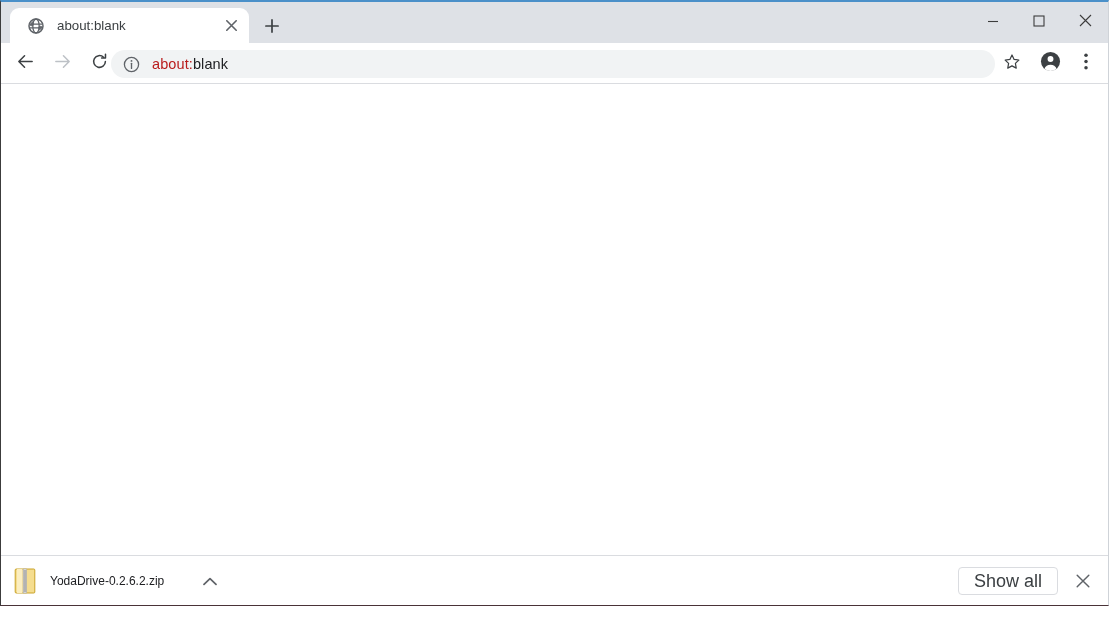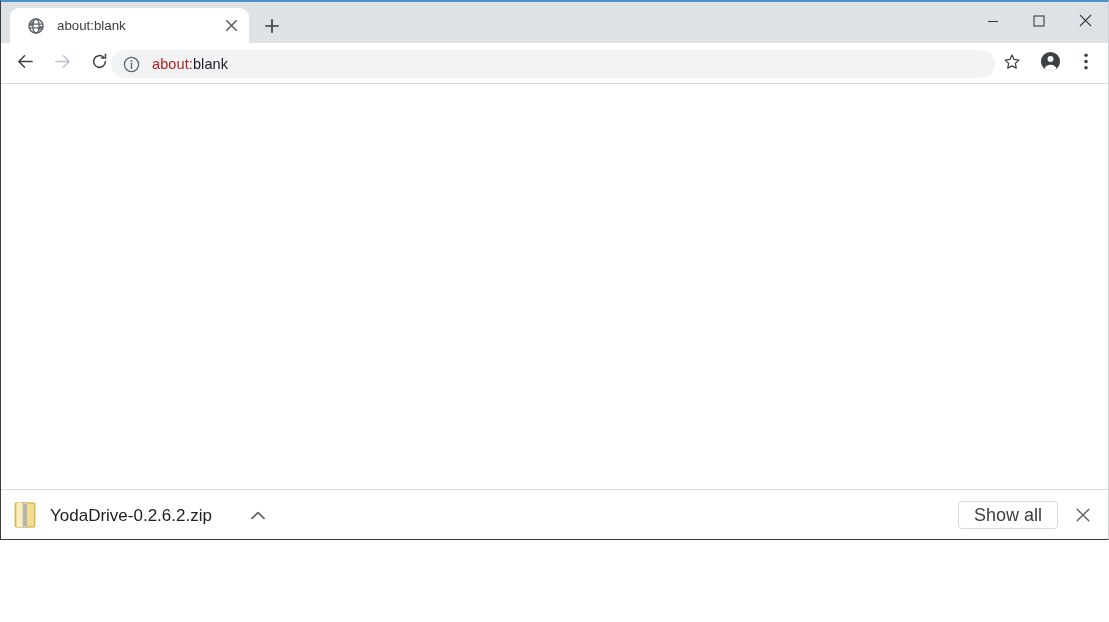--- a/index.html
+++ b/index.html
@@ -11,21 +11,21 @@
     width: 1109px;
     height: 622px;
     overflow: hidden;
     font-family: "Liberation Sans", sans-serif;
     -webkit-font-smoothing: antialiased;
   }
 
   .browser-window {
     position: relative;
     width: 1109px;
-    height: 540px;
+    height: 606px;
     background: #ffffff;
     box-sizing: border-box;
     border-top: 2px solid #4a90c9;
     border-left: 1px solid #3c3c3c;
     border-right: 1px solid #cfd3d8;
     border-bottom: 1px solid #4a3338;
     overflow: hidden;
   }
 
   
@@ -222,21 +222,21 @@
 
   .zip-icon {
     width: 22px;
     height: 26px;
     flex: 0 0 auto;
     margin-right: 14px;
     position: relative;
   }
 
   .download-name {
-    font-size: 17px;
+    font-size: 12px;
     color: #202124;
     white-space: nowrap;
     line-height: 1;
     margin-right: 34px;
   }
 
   .download-chevron {
     width: 24px;
     height: 24px;
     display: flex;

